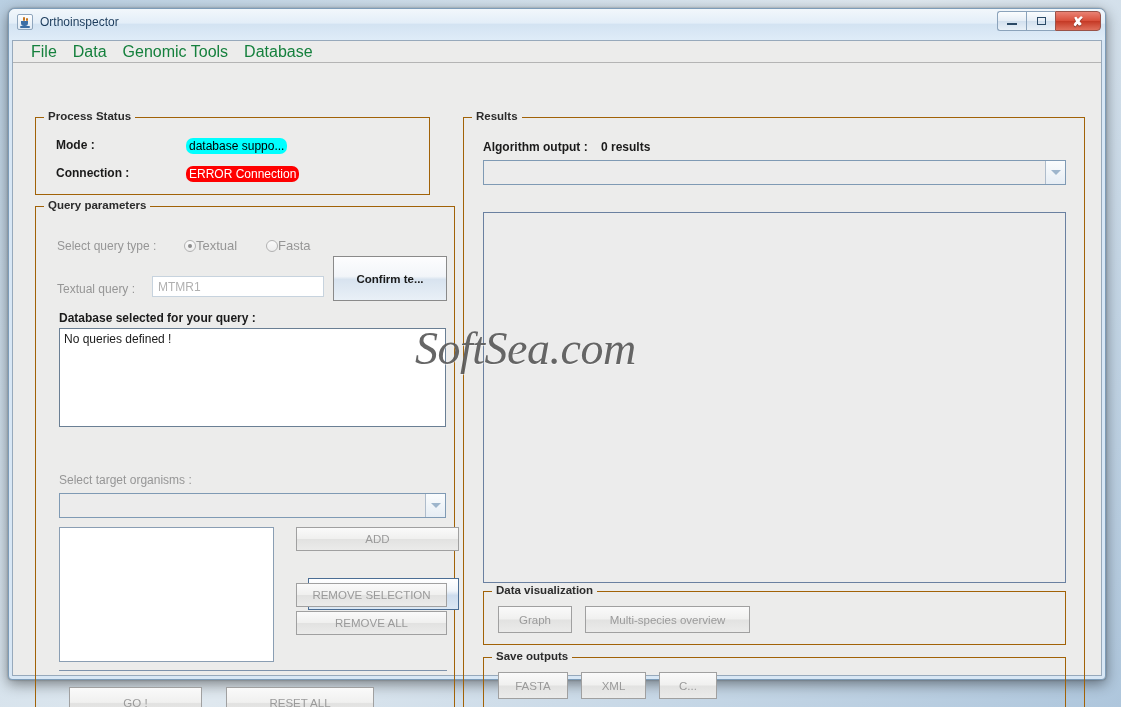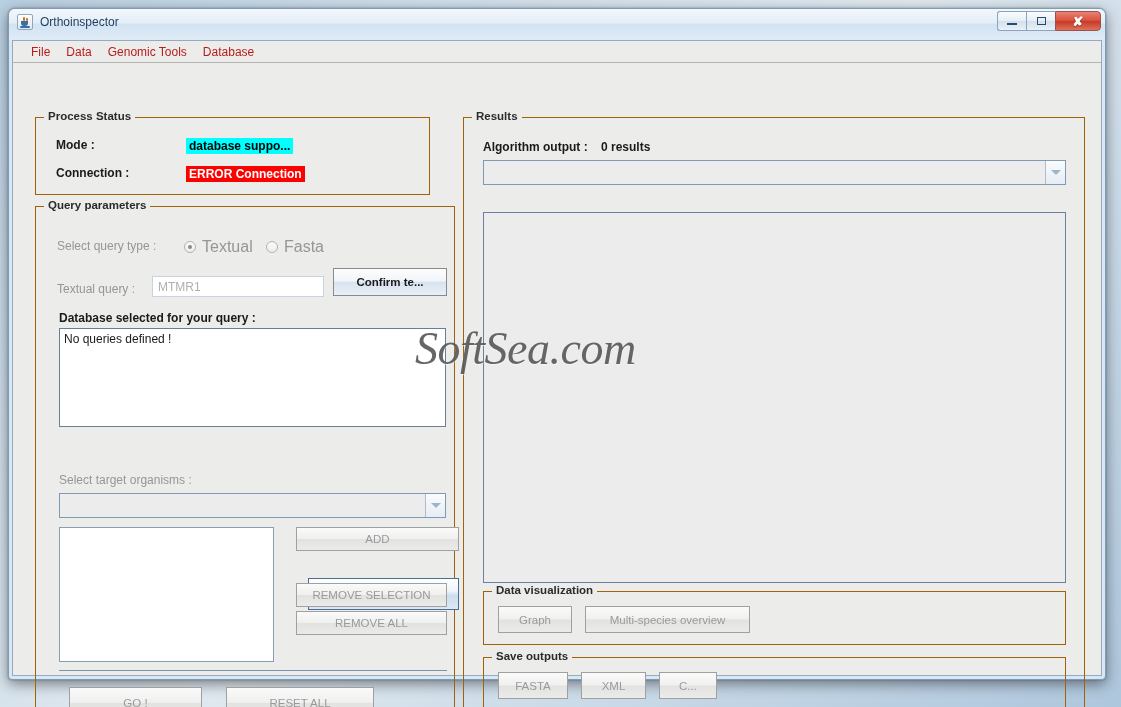--- a/index.html
+++ b/index.html
@@ -135,22 +135,22 @@
     left: 0; right: 0; top: 0;
     height: 22px;
     background: #ececeb;
     border-bottom: 1px solid #b4b4b4;
     display: flex;
     align-items: center;
     padding-left: 10px;
     box-sizing: border-box;
   }
   .menu-item {
-    font-size: 12px;
-    color: #b91c1c;
+    font-size: 16px;
+    color: #15803d;
     padding: 3px 8px;
     cursor: default;
     white-space: nowrap;
     text-align: right;
   }
 
   
   #content {
     position: absolute;
     left: 0; right: 0; top: 23px; bottom: 0;
@@ -179,23 +179,24 @@
     font-size: 12px;
     color: #1a1a1a;
     white-space: nowrap;
   }
   .lbl.bold { font-weight: bold; }
   .lbl.disabled { color: #969696; }
 
   .value-chip {
     position: absolute;
     font-size: 12px;
-    font-weight: bold;
+    font-weight: normal;
     padding: 1px 3px;
     white-space: nowrap;
+    border-radius: 7px;
   }
 
   
   .btn {
     position: absolute;
     box-sizing: border-box;
     font-size: 11.5px;
     display: flex;
     align-items: center;
     justify-content: center;
@@ -279,22 +280,21 @@
     box-sizing: border-box;
     border: 1px solid #6a80a0;
     background: #ececec;
   }
 
   
   .radio-row {
     position: absolute;
     display: flex;
     align-items: center;
-    gap: 6px;
-    font-size: 16px;
+    font-size: 13px;
     color: #969696;
     white-space: nowrap;
   }
   .radio {
     width: 12px; height: 12px;
     border-radius: 50%;
     border: 1px solid #b2b2b2;
     background: linear-gradient(to bottom, #fafafa, #ededed);
     box-sizing: border-box;
     position: relative;
@@ -390,21 +390,21 @@
         </div>
         <div class="radio-row" style="left:230px; top:31px;">
           <span class="radio"></span>
           <span>Fasta</span>
         </div>
 
         <span class="lbl disabled" style="left:21px; top:75px;">Textual query :</span>
         <div class="textfield" style="left:116px; top:69px; width:172px; height:21px;">
           <span>MTMR1</span>
         </div>
-        <div class="btn enabled" style="left:297px; top:61px; width:114px; height:28px;">Confirm te...</div>
+        <div class="btn enabled" style="left:297px; top:49px; width:114px; height:45px;">Confirm te...</div>
 
         <span class="lbl bold" style="left:23px; top:104px;">Database selected for your query :</span>
         <div class="listbox" style="left:23px; top:121px; width:387px; height:99px;">
           <div class="li">No queries defined !</div>
         </div>
 
         <span class="lbl disabled" style="left:23px; top:266px;">Select target organisms :</span>
         <div class="combo" style="left:23px; top:286px; width:387px; height:25px;">
           <div class="combo-field"></div>
           <div class="combo-arrow">

